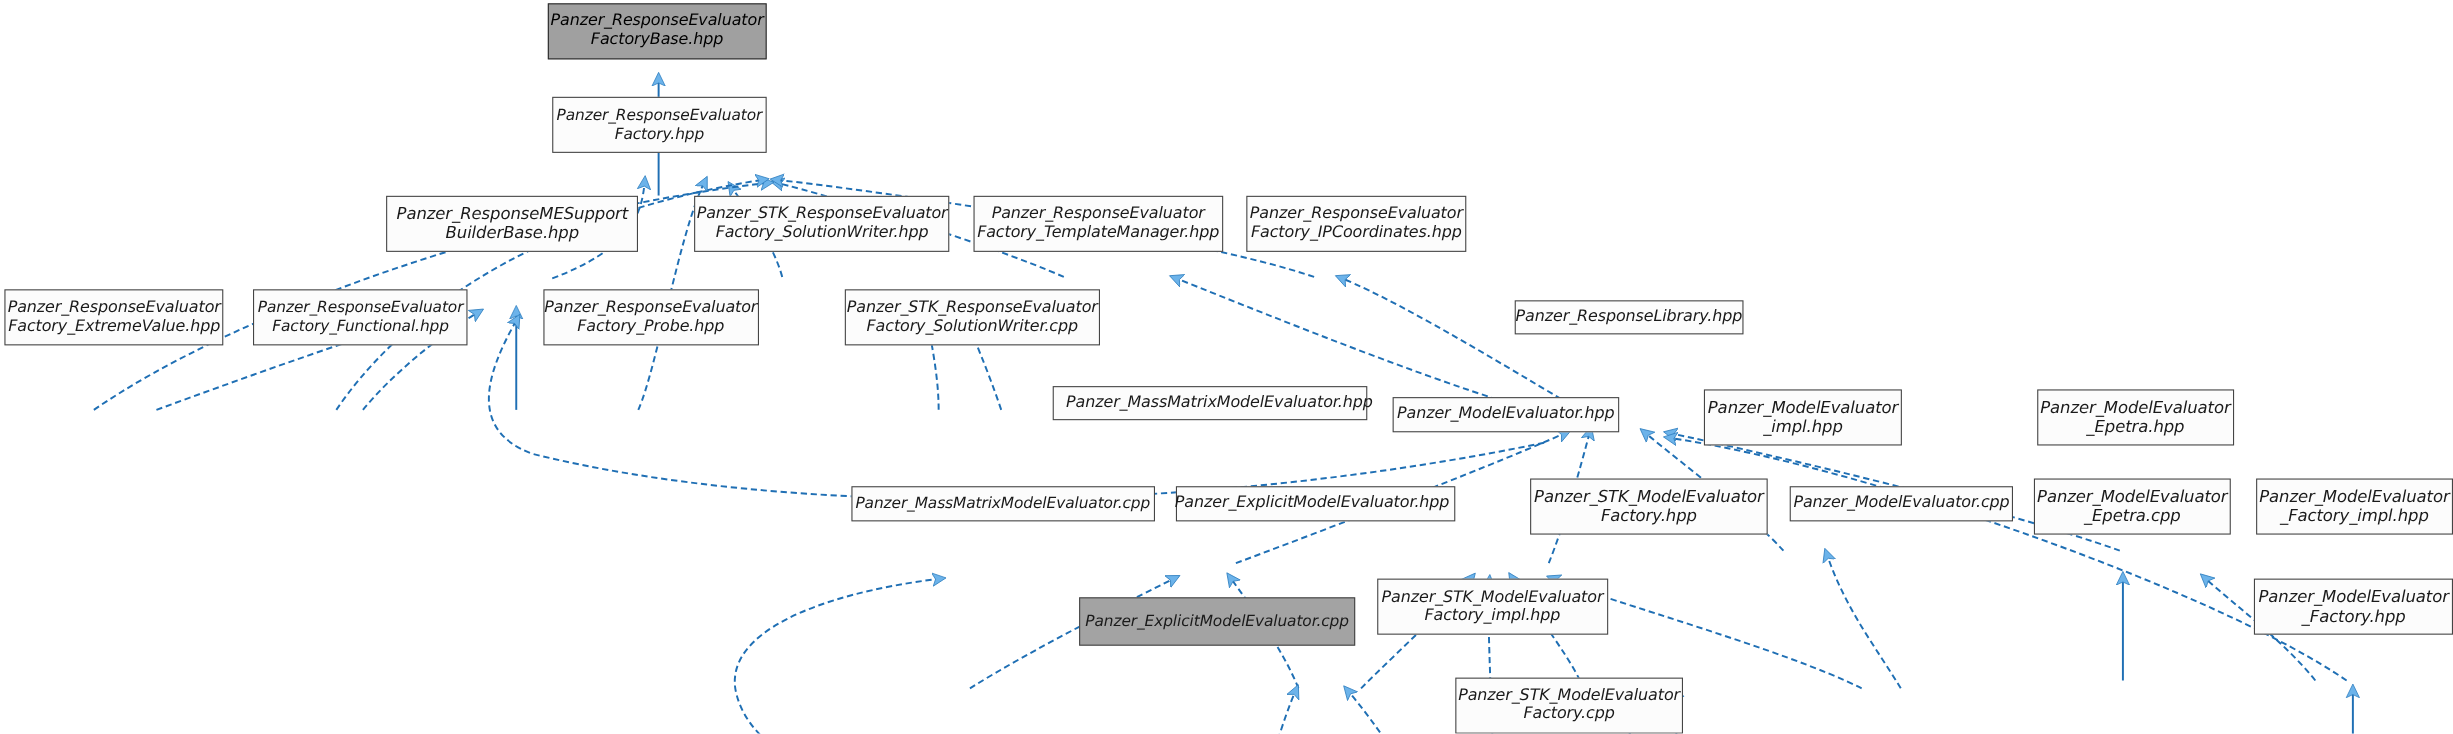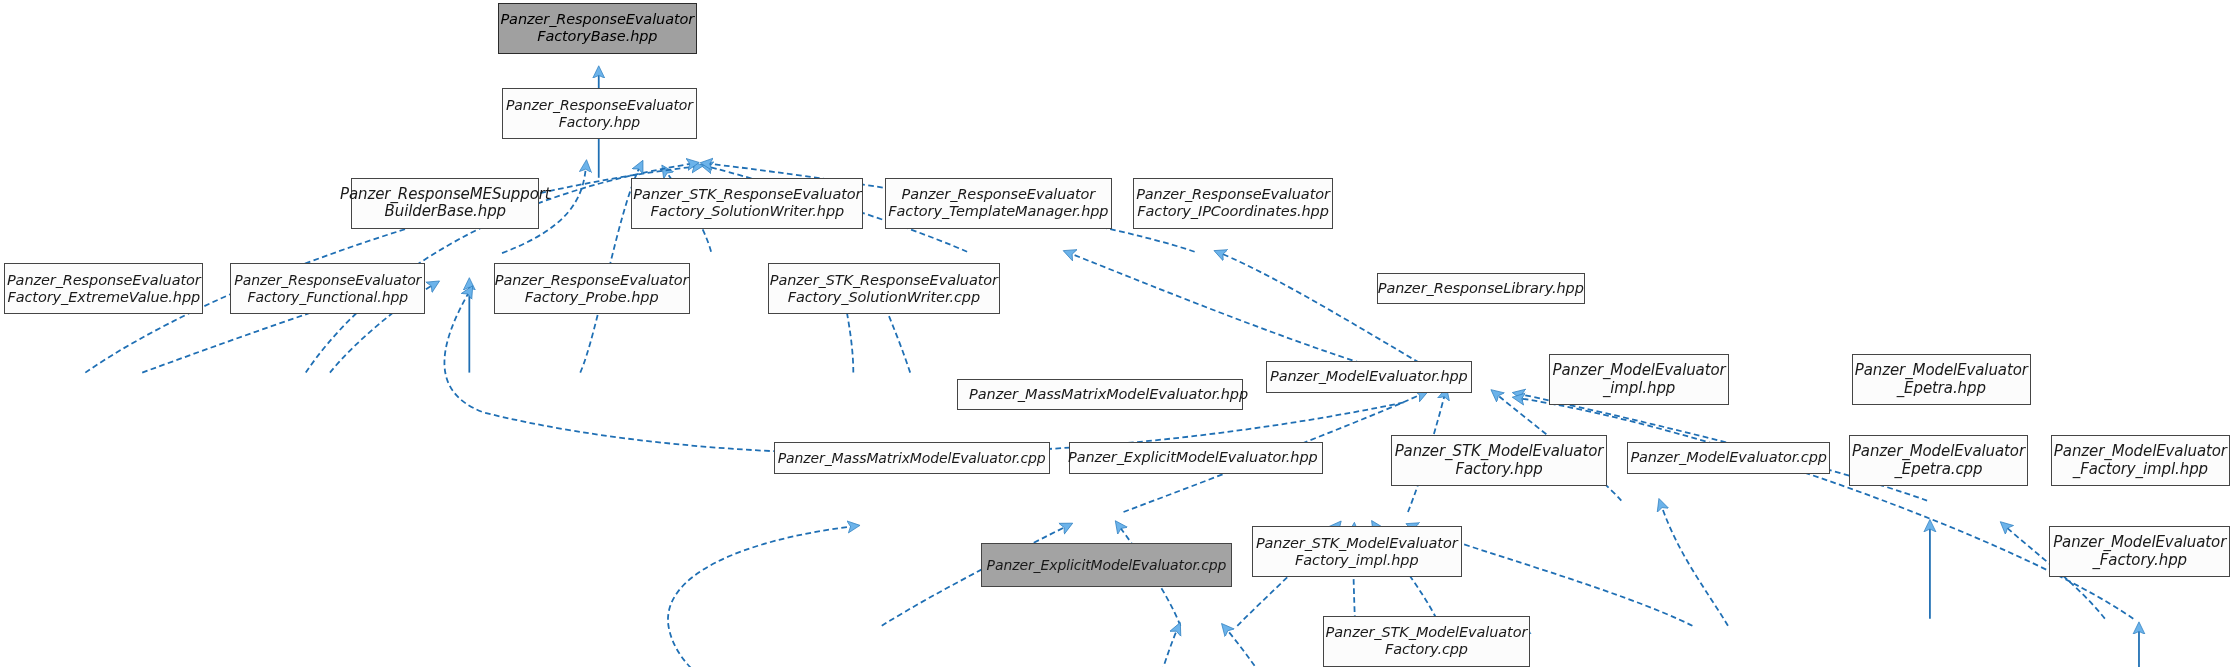--- a/index.html
+++ b/index.html
@@ -100,38 +100,38 @@
         <path d="M 1504,528 L 1504,442" fill="none" stroke="#1f6fb4" stroke-width="1.25" marker-end="url(#arrowhead)"></path>
         <path d="M 1500,435 C 1420,380 1200,300 1068,280" fill="none" stroke="#1f6fb4" stroke-width="1.25" stroke-dasharray="4,2.4" marker-end="url(#arrowhead)"></path>
       </g>
   </svg>
 
   <div id="nodes">
       <div class="node root" style="left: 497.768px; top: 2.84435px; width: 199.107px; height: 51.1983px; background: rgb(160, 160, 160); border-color: rgb(43, 43, 43); font-size: 14.5px;"><span class="node-label">Panzer_ResponseEvaluator
 FactoryBase.hpp</span></div>
       <div class="node" style="left: 502.034px; top: 88.1748px; width: 194.841px; height: 51.1983px; background: rgb(252, 252, 252); border-color: rgb(69, 69, 69); font-size: 14px;"><span class="node-label">Panzer_ResponseEvaluator
 Factory.hpp</span></div>
-      <div class="node" style="left: 351.282px; top: 177.772px; width: 188px; height: 51.1983px; background: rgb(252, 252, 252); border-color: rgb(69, 69, 69); font-size: 15px;"><span class="node-label">Panzer_ResponseMESupport
+      <div class="node" style="left: 351.282px; top: 177.772px; width: 229px; height: 51.1983px; background: rgb(252, 252, 252); border-color: rgb(69, 69, 69); font-size: 15px;"><span class="node-label">Panzer_ResponseMESupport
 BuilderBase.hpp</span></div>
       <div class="node" style="left: 631.454px; top: 177.772px; width: 231.818px; height: 51.1983px; background: rgb(252, 252, 252); border-color: rgb(69, 69, 69); font-size: 14.5px;"><span class="node-label">Panzer_STK_ResponseEvaluator
 Factory_SolutionWriter.hpp</span></div>
       <div class="node" style="left: 884.605px; top: 177.772px; width: 227.551px; height: 51.1983px; background: rgb(252, 252, 252); border-color: rgb(69, 69, 69); font-size: 14.5px;"><span class="node-label">Panzer_ResponseEvaluator
 Factory_TemplateManager.hpp</span></div>
       <div class="node" style="left: 1133.49px; top: 177.772px; width: 199.107px; height: 51.1983px; background: rgb(252, 252, 252); border-color: rgb(69, 69, 69); font-size: 14.5px;"><span class="node-label">Panzer_ResponseEvaluator
 Factory_IPCoordinates.hpp</span></div>
       <div class="node" style="left: 4.26658px; top: 263.102px; width: 199.107px; height: 51.1983px; background: rgb(252, 252, 252); border-color: rgb(69, 69, 69); font-size: 14.5px;"><span class="node-label">Panzer_ResponseEvaluator
 Factory_ExtremeValue.hpp</span></div>
       <div class="node" style="left: 230.395px; top: 263.102px; width: 194.841px; height: 51.1983px; background: rgb(252, 252, 252); border-color: rgb(69, 69, 69); font-size: 14px;"><span class="node-label">Panzer_ResponseEvaluator
 Factory_Functional.hpp</span></div>
       <div class="node" style="left: 493.501px; top: 263.102px; width: 196.263px; height: 51.1983px; background: rgb(252, 252, 252); border-color: rgb(69, 69, 69); font-size: 14.5px;"><span class="node-label">Panzer_ResponseEvaluator
 Factory_Probe.hpp</span></div>
       <div class="node" style="left: 767.985px; top: 263.102px; width: 231.818px; height: 51.1983px; background: rgb(252, 252, 252); border-color: rgb(69, 69, 69); font-size: 14.5px;"><span class="node-label">Panzer_STK_ResponseEvaluator
 Factory_SolutionWriter.cpp</span></div>
       <div class="node" style="left: 1377px; top: 273.058px; width: 207.64px; height: 31.2878px; background: rgb(252, 252, 252); border-color: rgb(69, 69, 69); font-size: 14.5px;"><span class="node-label">Panzer_ResponseLibrary.hpp</span></div>
-      <div class="node" style="left: 957.136px; top: 379px; width: 285.861px; height: 31.2878px; background: rgb(252, 252, 252); border-color: rgb(69, 69, 69); font-size: 14.5px; padding-left: 21px;"><span class="node-label">Panzer_MassMatrixModelEvaluator.hpp</span></div>
+      <div class="node" style="left: 957.136px; top: 351px; width: 285.861px; height: 31.2878px; background: rgb(252, 252, 252); border-color: rgb(69, 69, 69); font-size: 14.5px; padding-left: 21px;"><span class="node-label">Panzer_MassMatrixModelEvaluator.hpp</span></div>
       <div class="node" style="left: 1265.75px; top: 361.232px; width: 206.218px; height: 31.2878px; background: rgb(252, 252, 252); border-color: rgb(69, 69, 69); font-size: 14.5px;"><span class="node-label">Panzer_ModelEvaluator.hpp</span></div>
       <div class="node" style="left: 1548.77px; top: 354.122px; width: 180.619px; height: 51.1983px; background: rgb(252, 252, 252); border-color: rgb(69, 69, 69); font-size: 15px;"><span class="node-label">Panzer_ModelEvaluator
 _impl.hpp</span></div>
       <div class="node" style="left: 1851.7px; top: 354.122px; width: 179.196px; height: 51.1983px; background: rgb(252, 252, 252); border-color: rgb(69, 69, 69); font-size: 15px;"><span class="node-label">Panzer_ModelEvaluator
 _Epetra.hpp</span></div>
       <div class="node" style="left: 773.673px; top: 442.296px; width: 275.906px; height: 31.2878px; background: rgb(252, 252, 252); border-color: rgb(69, 69, 69); font-size: 14px;"><span class="node-label">Panzer_MassMatrixModelEvaluator.cpp</span></div>
       <div class="node" style="left: 1069.49px; top: 442.296px; width: 253.151px; height: 31.2878px; background: rgb(252, 252, 252); border-color: rgb(69, 69, 69); font-size: 14.5px; justify-content: flex-end;"><span class="node-label">Panzer_ExplicitModelEvaluator.hpp</span></div>
       <div class="node" style="left: 1390.91px; top: 435.186px; width: 216.173px; height: 51.1983px; background: rgb(252, 252, 252); border-color: rgb(69, 69, 69); font-size: 15px;"><span class="node-label">Panzer_STK_ModelEvaluator
 Factory.hpp</span></div>
       <div class="node" style="left: 1626.99px; top: 442.296px; width: 203.374px; height: 31.2878px; background: rgb(252, 252, 252); border-color: rgb(69, 69, 69); font-size: 14.5px;"><span class="node-label">Panzer_ModelEvaluator.cpp</span></div>

